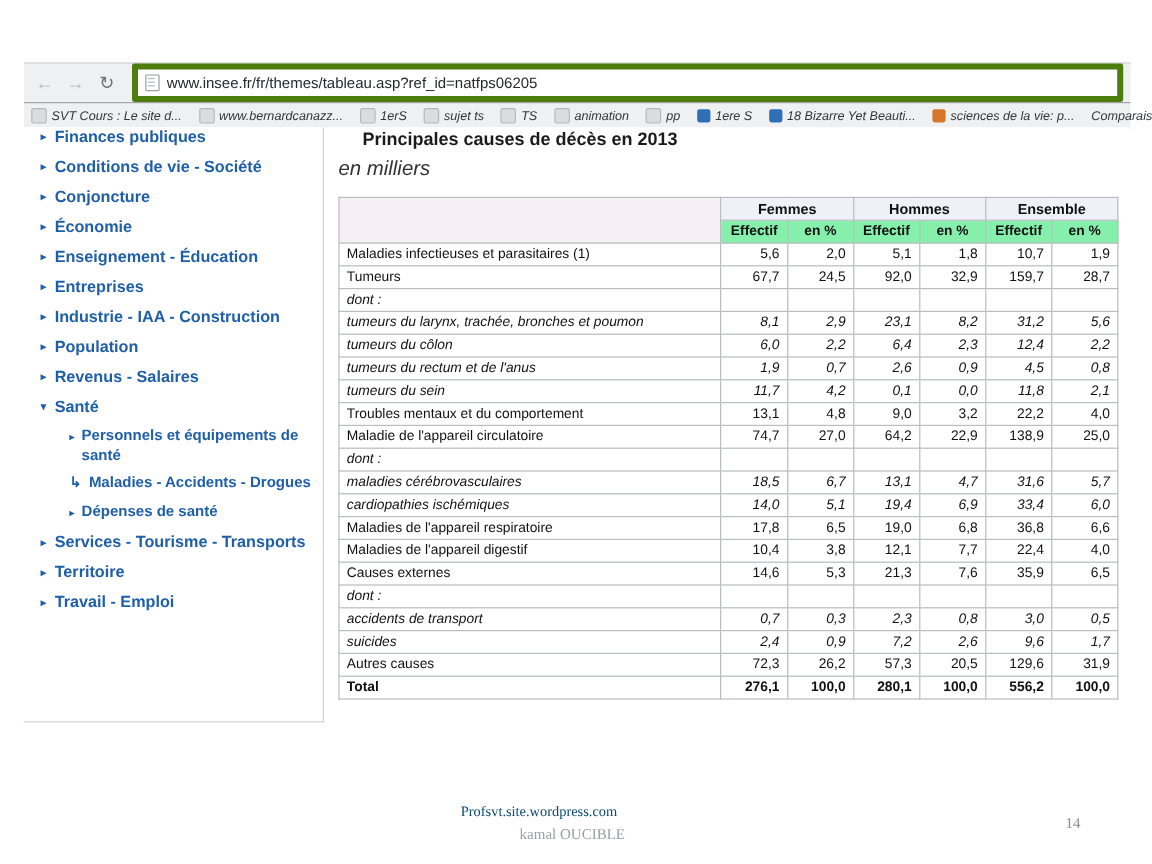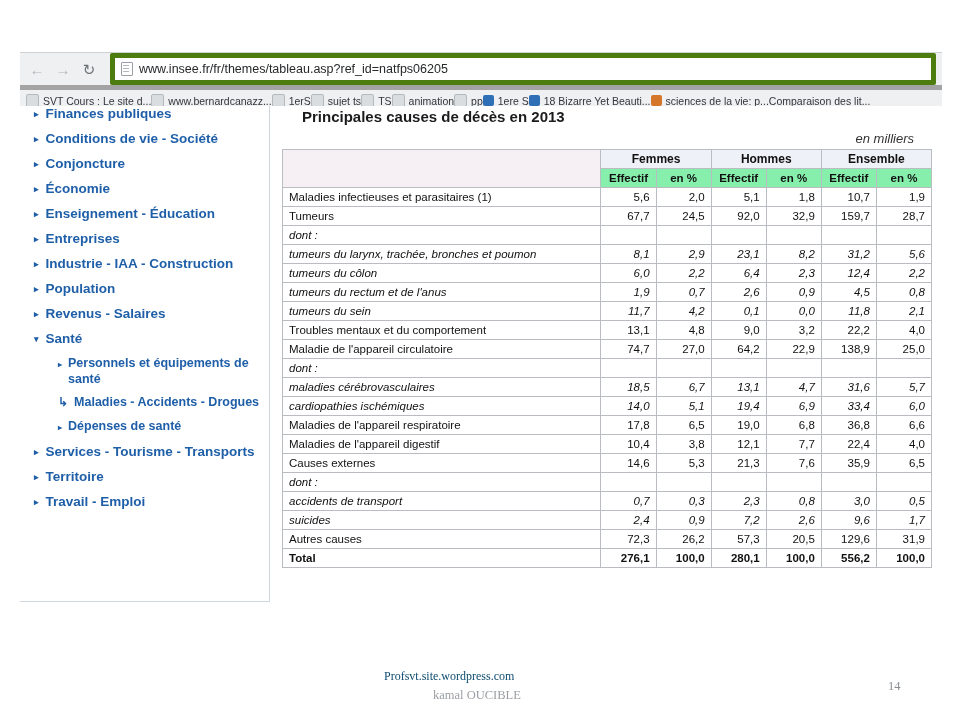--- a/index.html
+++ b/index.html
@@ -84,23 +84,25 @@
     color: #26282a;
     white-space: nowrap;
     overflow: hidden;
   }
   
   .bookmarks {
     display: flex;
     align-items: center;
     height: 21px;
     padding: 0 6px;
+    gap: 14px;
     font-size: 10.5px;
     color: #33363a;
-    border-top: 5px solid #a3a3a3;
+    border-top: 1px solid #a3a3a3;
+    font-style: italic;
   }
   .bm {
     display: flex;
     align-items: center;
     gap: 4px;
     white-space: nowrap;
   }
   .bm-ico {
     width: 11px;
     height: 11px;
@@ -178,26 +180,26 @@
     top: 0;
     width: 660px;
   }
   .content-title {
     font-size: 15px;
     font-weight: bold;
     color: #1b1b1b;
     padding: 2px 0 6px 20px;
   }
   .unit {
-    text-align: right;
+    text-align: left;
     font-style: italic;
-    font-size: 13px;
+    font-size: 17px;
     color: #333;
     padding-right: 28px;
-    padding-bottom: 3px;
+    padding-bottom: 13px;
   }
   table.insee {
     border-collapse: collapse;
     width: 650px;
     font-size: 11.5px;
     color: #111;
     background: #fff;
   }
   table.insee th, table.insee td {
     border: 1px solid #b9bcc0;

